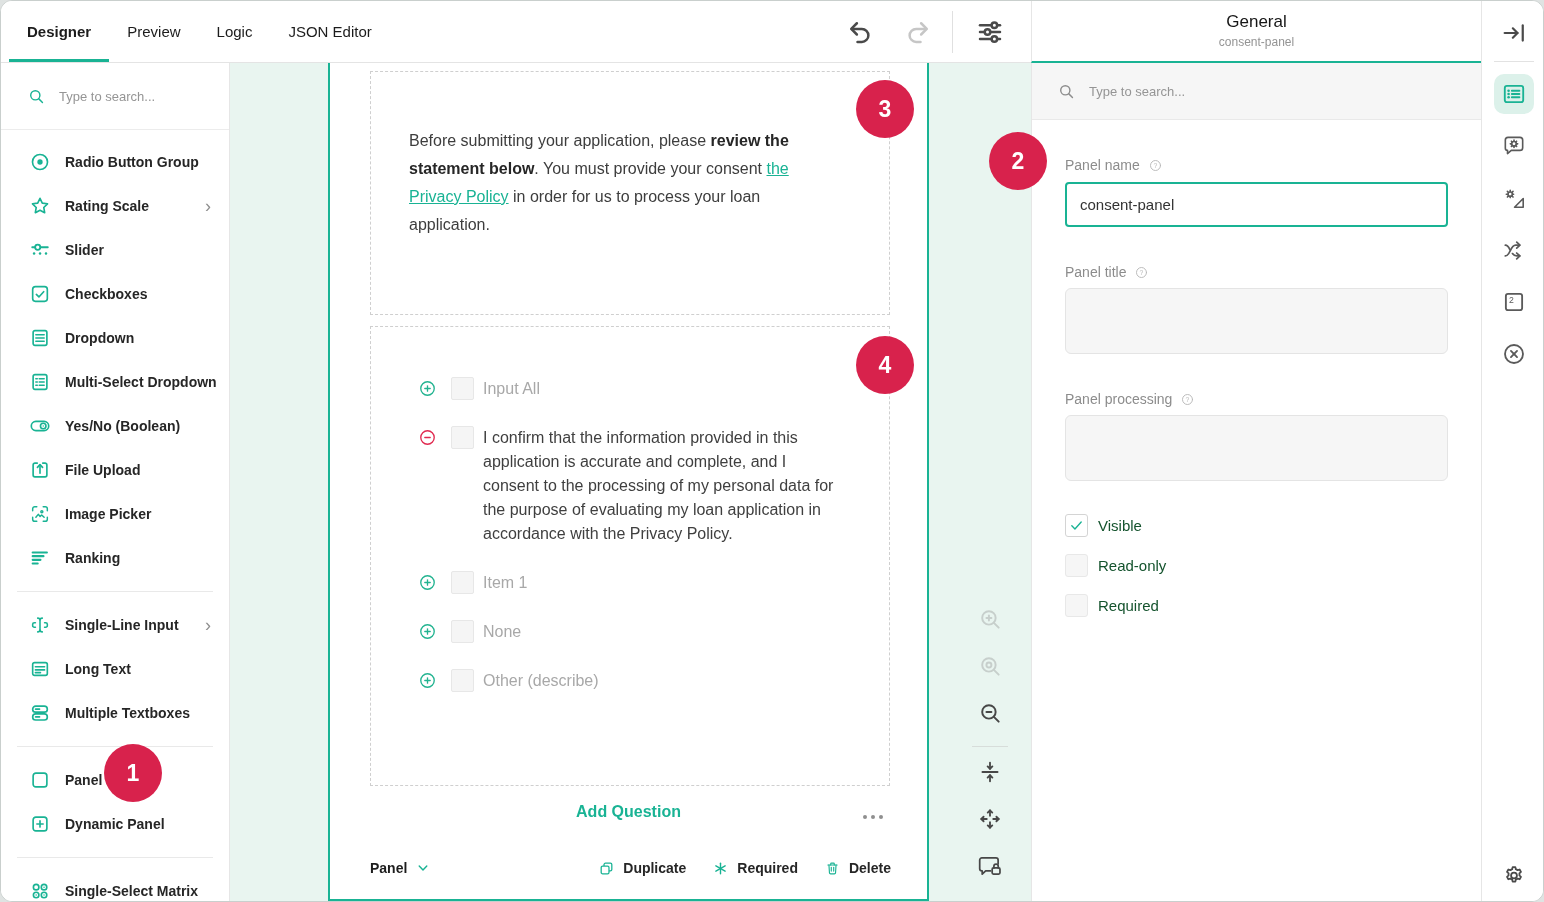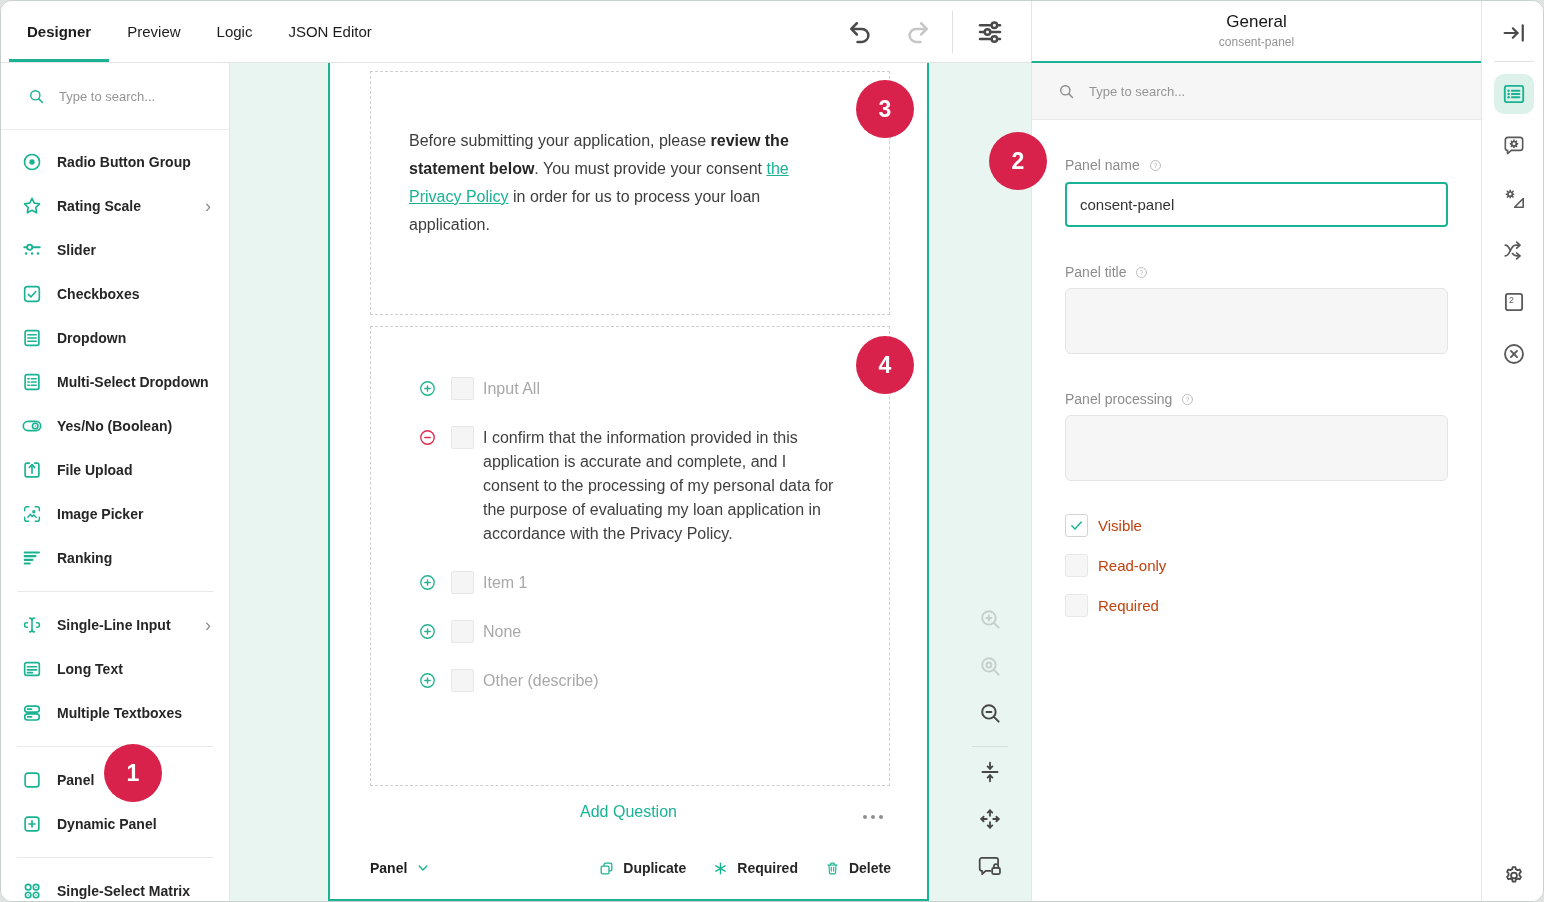--- a/index.html
+++ b/index.html
@@ -25,21 +25,21 @@
 .top-act{position:absolute;top:16px;width:30px;height:30px;color:#4a4a4a;padding:0}
 .top-act.disabled{color:#c6c6c6;cursor:default}
 .top-divider{position:absolute;left:951px;top:10px;width:1px;height:42px;background:#e0e0e0}
 
 
 .sidebar{position:absolute;left:0;top:62px;width:229px;bottom:0;background:#fff;border-right:1px solid var(--line);overflow:hidden}
 .sb-search{height:67px;border-bottom:1px solid #ececec;display:flex;align-items:center;gap:13px;padding:0 14px 0 26px}
 .sb-search .icon{width:19px;height:19px;color:var(--teal)}
 .sb-search input{border:0;outline:0;background:transparent;font-size:13px;color:#555;flex:1;min-width:0}
 #toolbox{padding-top:10px}
-.tb-item{height:44px;display:flex;align-items:center;padding:0 18px 0 20px;cursor:grab}
+.tb-item{height:44px;display:flex;align-items:center;padding:0 18px 0 28px;cursor:grab}
 .tb-icon{width:22px;height:22px;color:var(--teal)}
 .tb-label{margin-left:14px;font-size:14px;font-weight:600;color:#262626;white-space:nowrap}
 .tb-chevron{margin-left:auto;color:#8f8f8f;font-size:18px;line-height:1}
 .tb-divider{height:1px;background:#e9e9e9;margin:11px 16px}
 
 
 .canvas{position:absolute;left:229px;top:62px;width:801px;bottom:0;background:var(--mint)}
 .sel-panel{position:absolute;left:98px;top:0;width:601px;height:838px;background:#fff;border:2px solid var(--teal);border-top:none}
 .q-block{position:absolute;left:40px;width:520px;border:1px dashed #cfcfcf;background:#fff}
 .html-block{top:8px;height:244px}
@@ -48,21 +48,21 @@
 .seg-bold{font-weight:700;color:#262626}
 .html-block a{color:var(--teal);text-decoration:underline;cursor:pointer}
 #cbRows{padding:50px 30px 0 47px}
 .cb-row{display:flex;align-items:flex-start;margin-bottom:25px}
 .adorner{width:19px;height:19px;padding:0;margin-top:2px}
 .adorner.plus{color:#22b390}
 .adorner.minus{color:var(--minus)}
 .cbx{width:23px;height:23px;background:#f5f5f5;border:1px solid #e7e7e7;border-radius:2px;margin-left:14px;flex:none;cursor:pointer}
 .cb-label{margin-left:9px;font-size:16px;line-height:24px;color:#3f3f3f;max-width:352px;cursor:text}
 .cb-label.muted{color:#a8a8a8}
-.add-question{position:absolute;left:0;right:0;top:740px;text-align:center;color:var(--teal);font-size:16px;font-weight:400}
+.add-question{position:absolute;left:0;right:0;top:740px;text-align:center;color:var(--teal);font-size:16px;font-weight:700}
 .dots{position:absolute;right:44px;top:752px;display:flex;gap:4px;cursor:pointer}
 .dots i{width:4px;height:4px;border-radius:50%;background:#8f8f8f}
 .panel-footer{position:absolute;left:40px;right:36px;top:786px;height:38px;display:flex;align-items:center;justify-content:space-between}
 .type-sel{display:flex;align-items:center;gap:9px;font-size:14px;font-weight:700;color:#1d1d1d;padding:0}
 .type-sel .icon{width:14px;height:14px;color:var(--teal)}
 .footer-actions{display:flex;gap:26px}
 .f-act{display:flex;align-items:flex-start;gap:8px;font-size:14px;font-weight:600;color:#262626;padding:0}
 .f-act .icon{width:17px;height:17px;color:var(--teal)}
 
 
@@ -82,21 +82,21 @@
 #propFields{padding:0 33px}
 .p-label{margin-top:37px;display:flex;align-items:center;gap:8px;font-size:14px;color:#8c8c8c}
 .p-label .help{width:15px;height:15px;color:#b8b8b8;cursor:pointer}
 .p-input{margin-top:9px;display:block;width:100%;height:45px;border:2px solid var(--teal);border-radius:4px;font-size:15px;color:#333;padding:0 13px;outline:none;background:#fff}
 .p-area{margin-top:8px;display:block;width:100%;height:66px;background:#f6f6f6;border:1px solid #e4e4e4;border-radius:6px;resize:none;outline:none;padding:8px 10px;font-size:14px;color:#444}
 #propFlags{padding:33px 33px 0}
 .flag{display:flex;align-items:center;gap:10px;margin-bottom:17px;cursor:pointer}
 .flag-box{width:23px;height:23px;border-radius:3px;background:#f6f6f6;border:1px solid #e8e8e8;display:flex;align-items:center;justify-content:center;color:var(--teal)}
 .flag-box.checked{background:#fff;border-color:#d4d4d4}
 .flag-box svg{width:15px;height:15px}
-.flag-label{font-size:15px;color:#c2410c}
+.flag-label{font-size:15px;color:#14532d}
 
 
 .right-rail{position:absolute;left:1480px;top:0;width:64px;bottom:0;background:#fff;border-left:1px solid var(--line)}
 .rail-top{display:block;margin:18px auto 0;width:28px;height:28px;color:#4a4a4a;padding:0}
 .rail-divider{width:40px;height:1px;background:#e2e2e2;margin:14px auto 12px}
 #railTabs{display:flex;flex-direction:column;align-items:center;gap:12px}
 .rail-tab{width:40px;height:40px;border-radius:10px;color:#5a5a5a;display:flex;align-items:center;justify-content:center;padding:7px}
 .rail-tab svg{width:26px;height:26px}
 .rail-tab.active{background:#dcf1ea;color:var(--teal)}
 .rail-gear{position:absolute;bottom:12px;left:50%;transform:translateX(-50%);width:27px;height:27px;color:#4a4a4a;padding:0}

